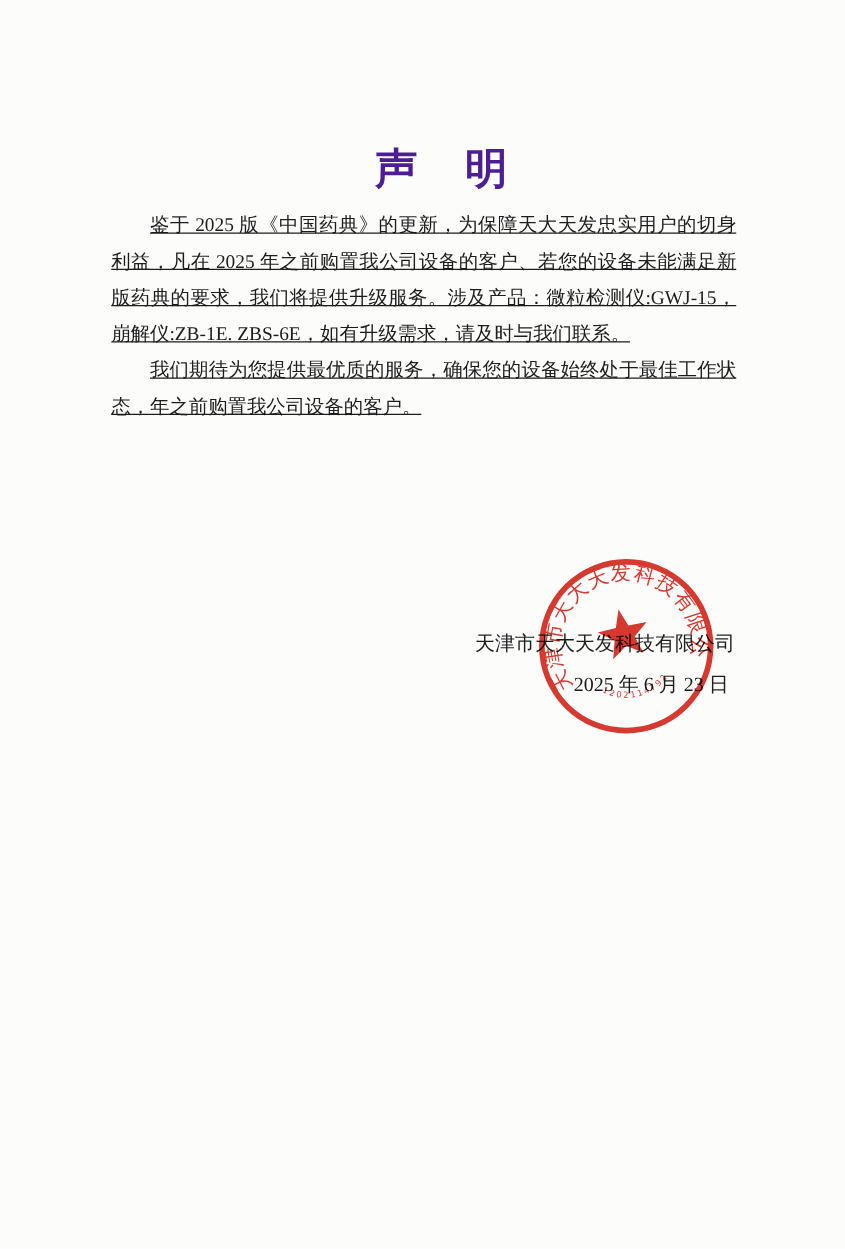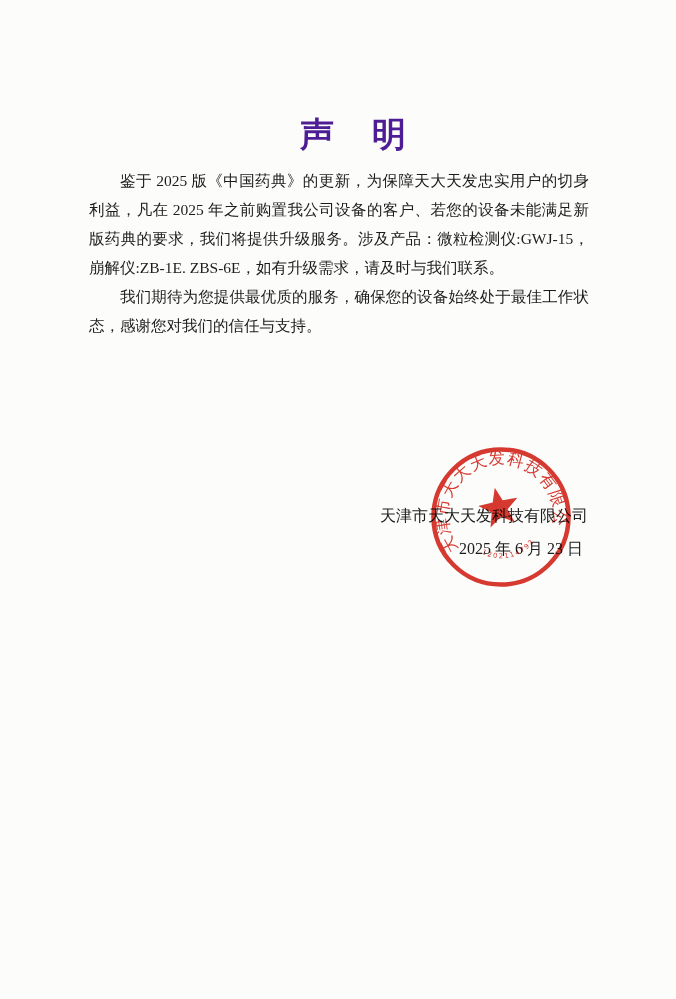--- a/index.html
+++ b/index.html
@@ -30,20 +30,21 @@
     top: 166px;
     left: 89px;
     width: 500px;
     font-size: 15.5px;
     line-height: 29px;
     text-align: justify;
   }
   .content p {
     margin: 0;
     text-indent: 2em;
+    text-decoration: underline;
   }
   .signature {
     position: absolute;
     top: 505px;
     right: 88px;
     text-align: right;
     font-size: 16px;
     line-height: 22px;
   }
   .signature .sig-date {
@@ -64,21 +65,21 @@
 </style>
 </head>
 <body>
 
 <div class="page">
 
   <h1 class="doc-title">声　明</h1>
 
   <div class="content">
     <p>鉴于 2025 版《中国药典》的更新，为保障天大天发忠实用户的切身利益，凡在 2025 年之前购置我公司设备的客户、若您的设备未能满足新版药典的要求，我们将提供升级服务。涉及产品：微粒检测仪:GWJ-15，崩解仪:ZB-1E. ZBS-6E，如有升级需求，请及时与我们联系。</p>
-    <p>我们期待为您提供最优质的服务，确保您的设备始终处于最佳工作状态，感谢您对我们的信任与支持。</p>
+    <p>我们期待为您提供最优质的服务，确保您的设备始终处于最佳工作状态，年之前购置我公司设备的客户。</p>
   </div>
 
   <div class="signature">
     <div class="sig-company">天津市天大天发科技有限公司</div>
     <div class="sig-date">2025 年 6 月 23 日</div>
   </div>
 
   <div class="seal">
     <svg viewBox="0 0 200 200" xmlns="http://www.w3.org/2000/svg">
       <defs>

